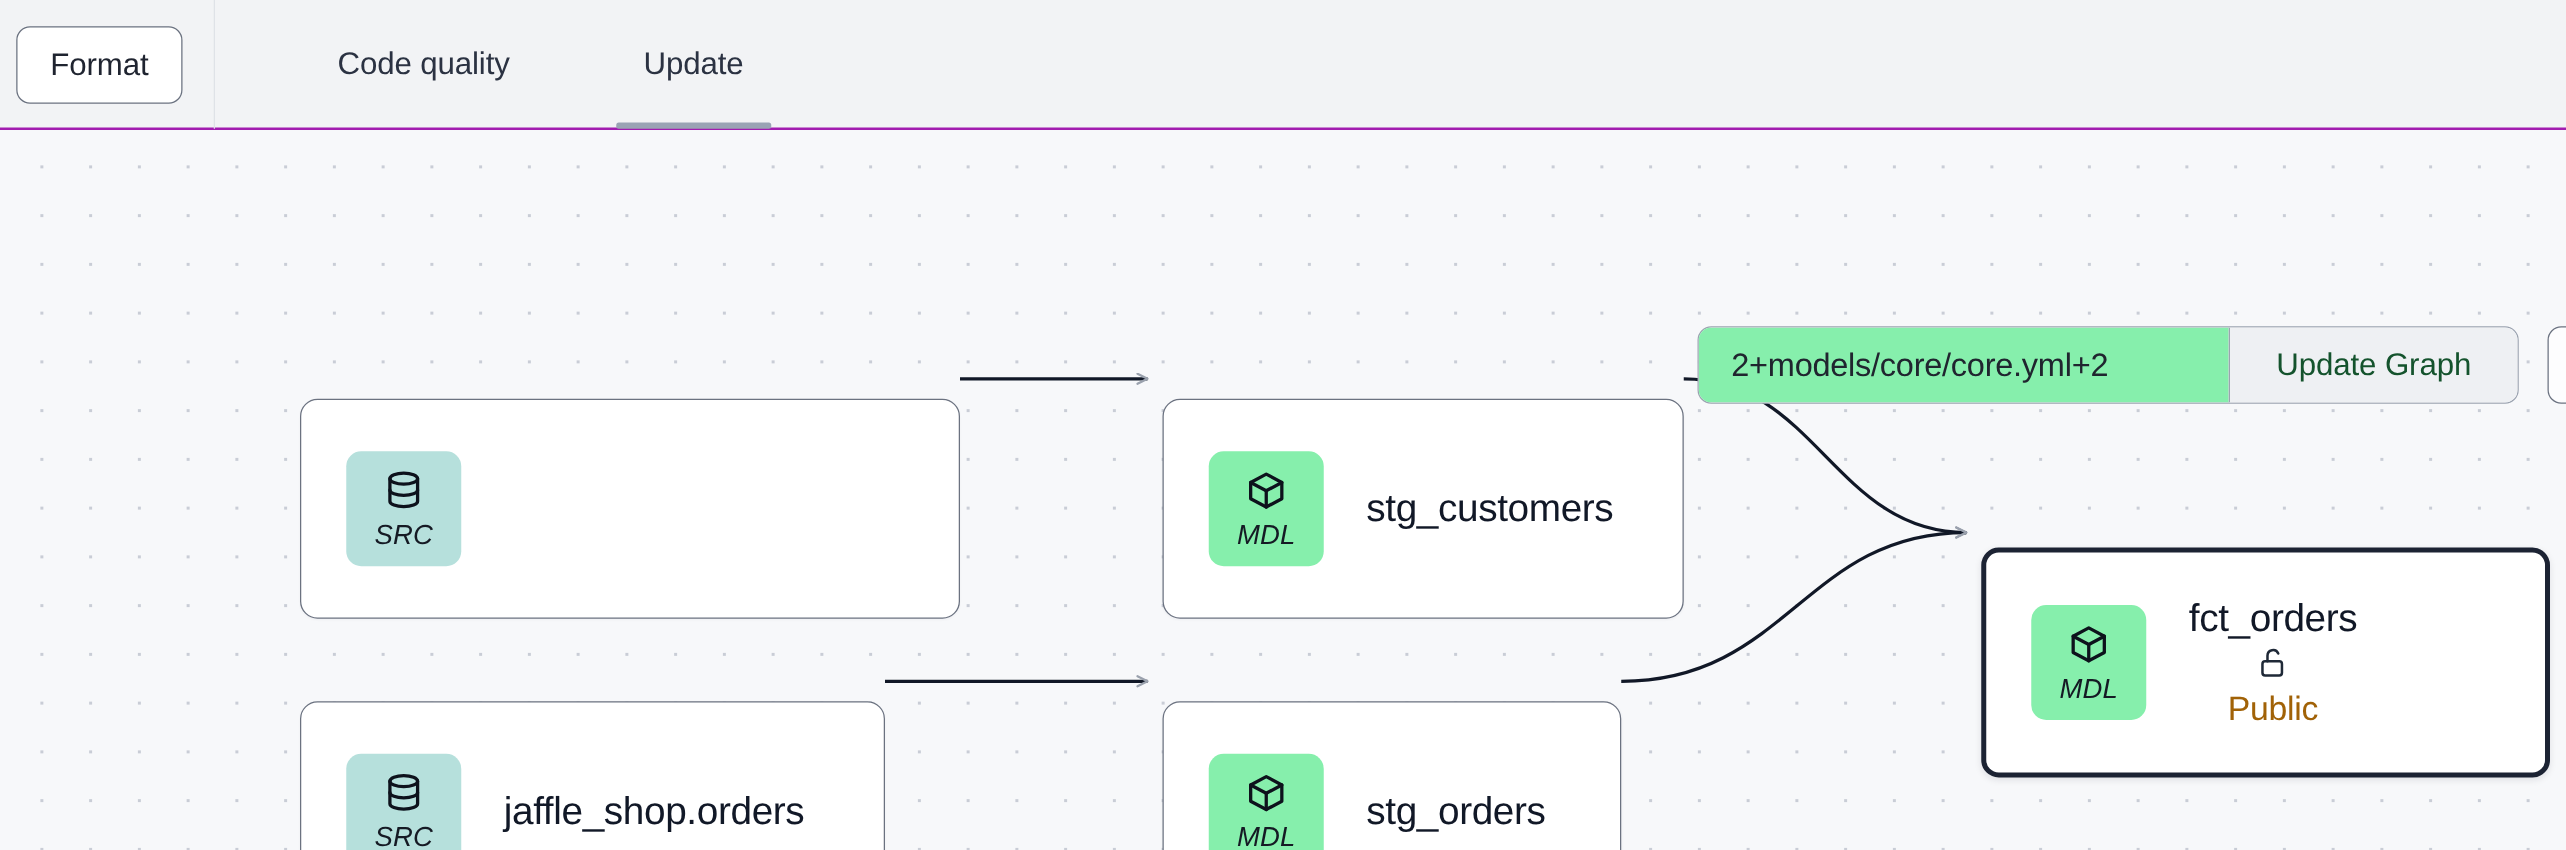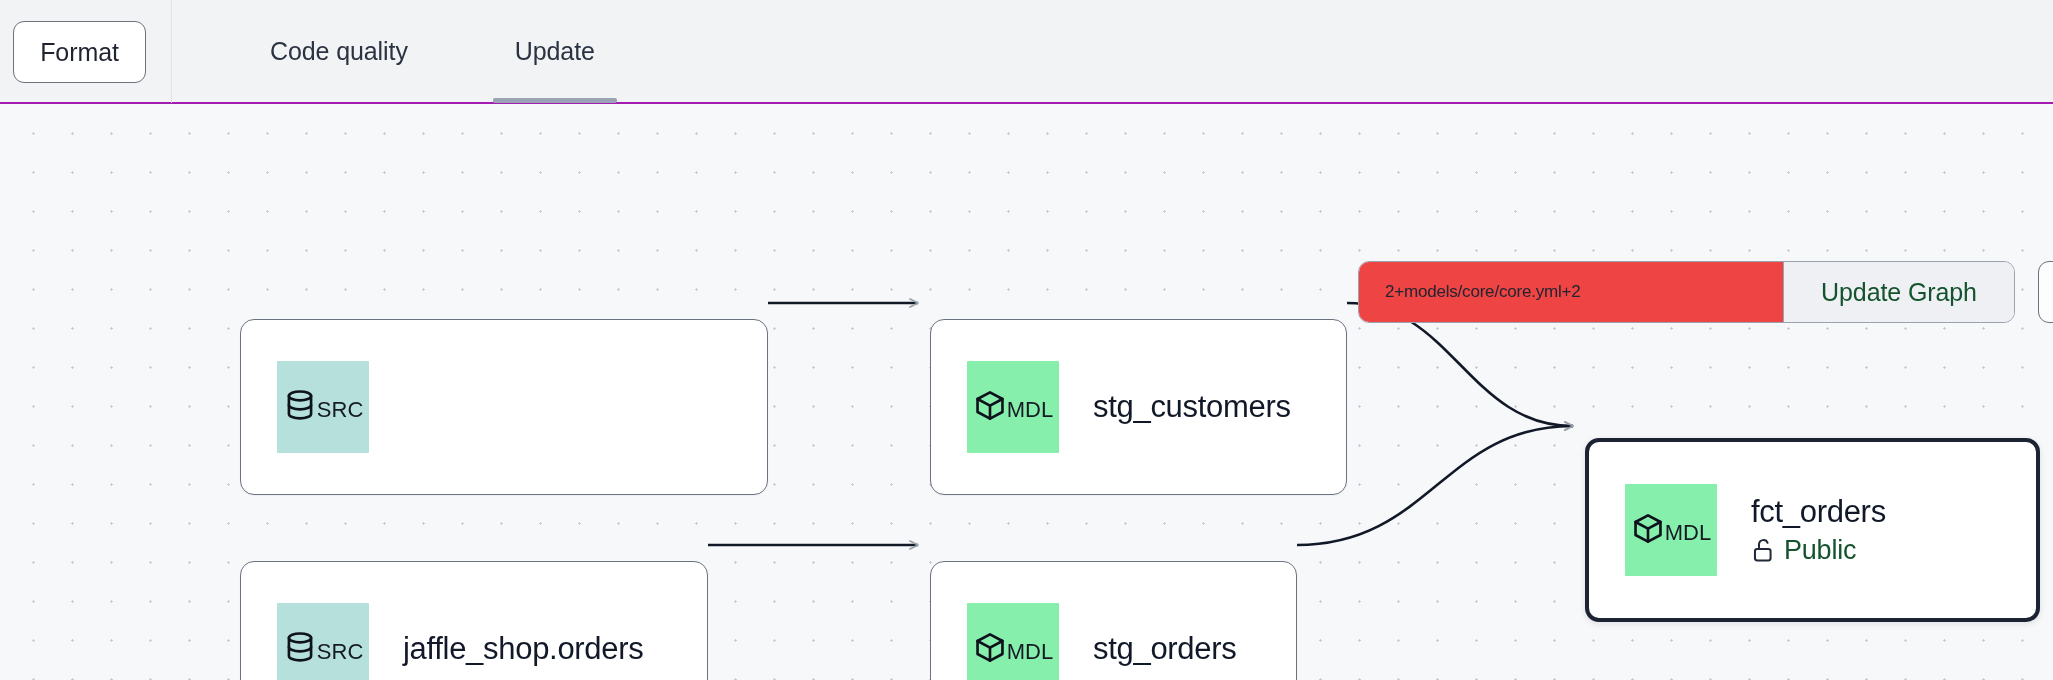--- a/index.html
+++ b/index.html
@@ -111,27 +111,28 @@
     align-items: center;
     cursor: pointer;
     box-shadow: 0 1px 2px rgba(16,24,40,0.04);
   }
   .node.selected {
     border: 4px solid #1c2333;
     box-shadow: 0 2px 6px rgba(16,24,40,0.10);
   }
   .badge {
     width: 92px; height: 92px;
-    border-radius: 1px;
-    display: flex;
-    flex-direction: row;
+    border-radius: 12px;
+    display: flex;
+    flex-direction: column;
     align-items: center;
     justify-content: center;
     flex: 0 0 auto;
     margin-left: 36px;
+    font-style: italic;
   }
   .badge.src { background: #b6e0dc; }
   .badge.mdl { background: #86efac; }
   .badge svg { display: block; }
   .badge-label {
     font-size: 22px;
     color: #151a24;
     line-height: 1;
     margin-top: 5px;
     letter-spacing: 0.1px;
@@ -148,44 +149,45 @@
     line-height: 1.18;
     letter-spacing: -0.3px;
     white-space: nowrap;
   }
   .node-sub {
     display: flex;
     align-items: center;
     gap: 9px;
     margin-top: 4px;
     font-size: 27px;
-    color: #14532d;
+    color: #a16207;
     letter-spacing: -0.2px;
+    flex-direction: column;
   }
   .node-sub svg { display: block; flex: 0 0 auto; }
 
   
   .graph-control {
     position: absolute;
     left: 1358px; top: 157px;
     height: 62px;
     display: flex;
     align-items: stretch;
     background: #fdfdfe;
     border: 1.6px solid #9ba3b0;
     border-radius: 11px;
     overflow: hidden;
   }
   .selector-input {
     width: 424px;
     border: none;
     outline: none;
-    background: #ef4444;
+    background: #86efac;
     padding: 0 26px;
-    font-size: 17px;
+    font-size: 26px;
     color: #20252f;
     font-family: "Liberation Sans", sans-serif;
     letter-spacing: -0.2px;
   }
   .update-btn {
     width: 231px;
     border: none;
     border-left: 1.6px solid #9ba3b0;
     background: #eef0f3;
     color: #14532d;

